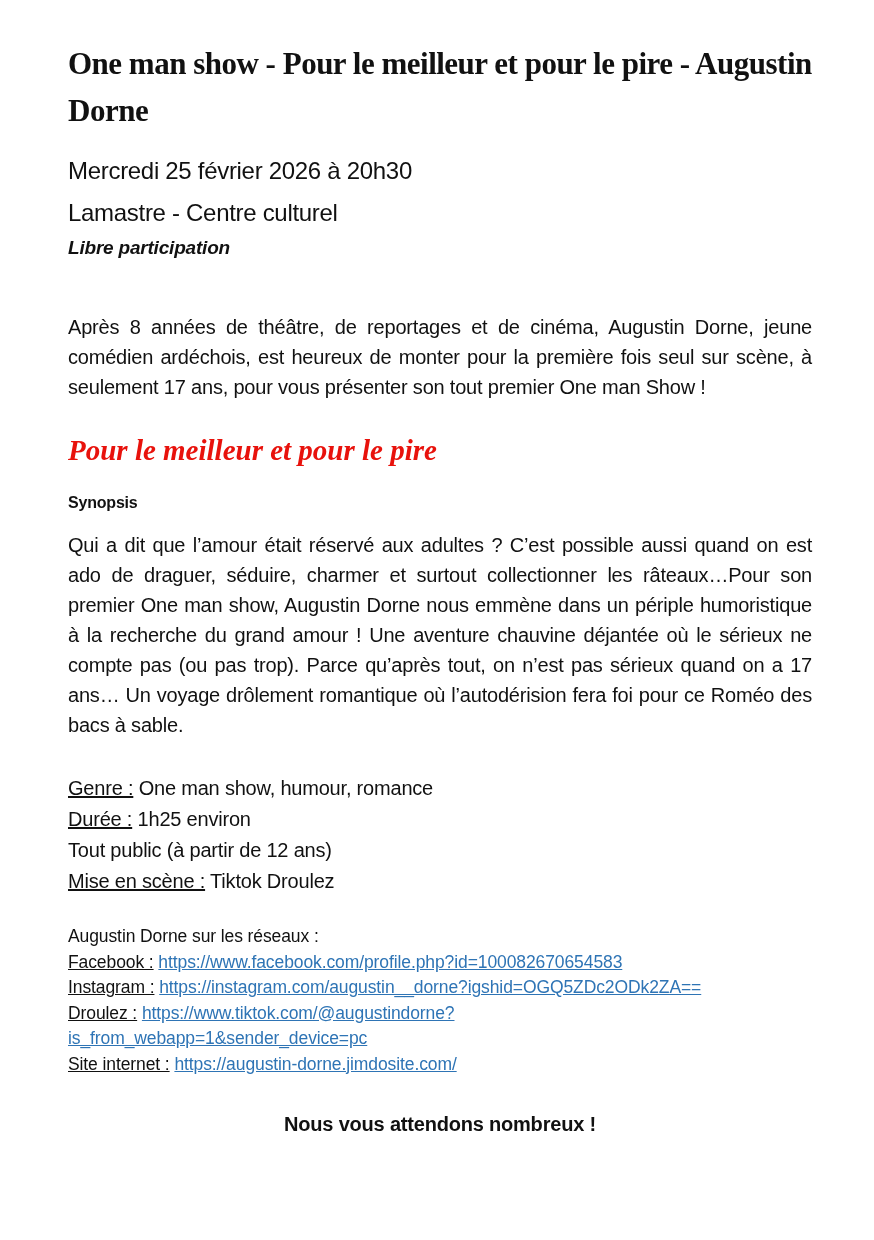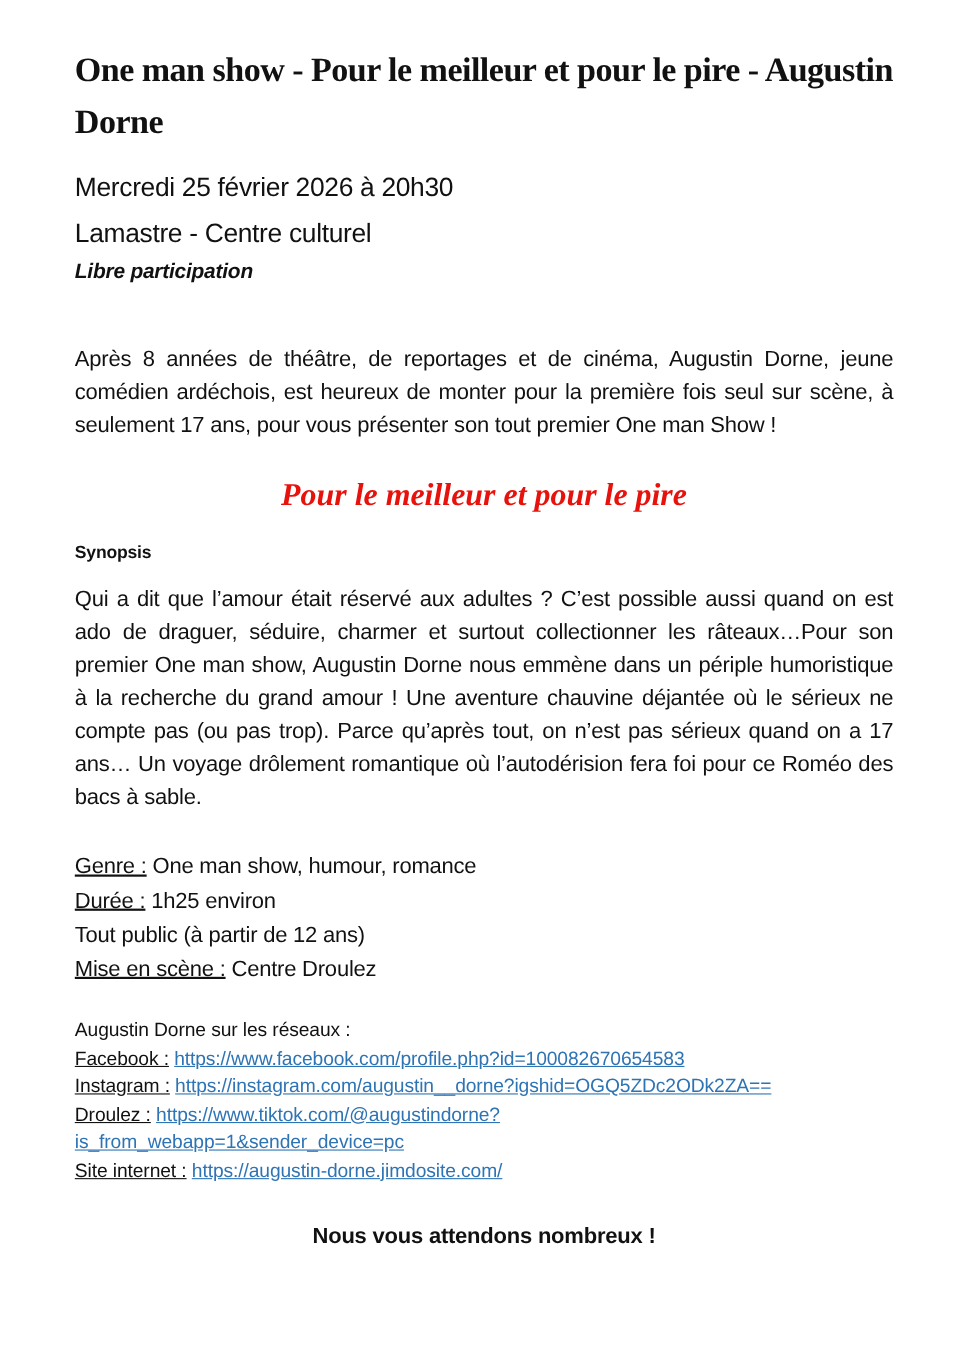--- a/index.html
+++ b/index.html
@@ -48,21 +48,20 @@
     text-align:justify;
   }
   p.intro-par{margin-top:53px;}
   h2.show-title{
     font-family:"Liberation Serif","DejaVu Serif",serif;
     font-weight:bold;
     font-style:italic;
     font-size:29px;
     line-height:40px;
     color:var(--accent-red);
-    text-align:center;
     margin-top:28px;
   }
   h3.synopsis-heading{
     font-size:16px;
     font-weight:bold;
     letter-spacing:-0.2px;
     margin-top:24px;
   }
   p.synopsis-par{margin-top:18px;}
   .details{
@@ -108,21 +107,21 @@
   <h2 class="show-title">Pour le meilleur et pour le pire</h2>
 
   <h3 class="synopsis-heading">Synopsis</h3>
 
   <p class="body-par synopsis-par">Qui a dit que l’amour était réservé aux adultes ? C’est possible aussi quand on est ado de draguer, séduire, charmer et surtout collectionner les râteaux…Pour son premier One man show, Augustin Dorne nous emmène dans un périple humoristique à la recherche du grand amour ! Une aventure chauvine déjantée où le sérieux ne compte pas (ou pas trop). Parce qu’après tout, on n’est pas sérieux quand on a 17 ans… Un voyage drôlement romantique où l’autodérision fera foi pour ce Roméo des bacs à sable.</p>
 
   <div class="details">
     <p><span class="u">Genre :</span> <span>One man show, humour, romance</span></p>
     <p><span class="u">Durée :</span> <span>1h25 environ</span></p>
     <p><span>Tout public (à partir de 12 ans)</span></p>
-    <p><span class="u">Mise en scène :</span> <span>Centre Droulez</span></p>
+    <p><span class="u">Mise en scène :</span> <span>Tiktok Droulez</span></p>
   </div>
 
   <div class="socials">
     <p>Augustin Dorne sur les réseaux :</p>
     <p><span class="u">Facebook :</span> <a class="link">https://www.facebook.com/profile.php?id=100082670654583</a></p>
     <p><span class="u">Instagram :</span> <a class="link">https://instagram.com/augustin__dorne?igshid=OGQ5ZDc2ODk2ZA==</a></p>
     <p><span class="u">Droulez :</span> <a class="link"><span>https://www.tiktok.com/@augustindorne?</span><br><span>is_from_webapp=1&amp;sender_device=pc</span></a></p>
     <p><span class="u">Site internet :</span> <a class="link">https://augustin-dorne.jimdosite.com/</a></p>
   </div>
 

